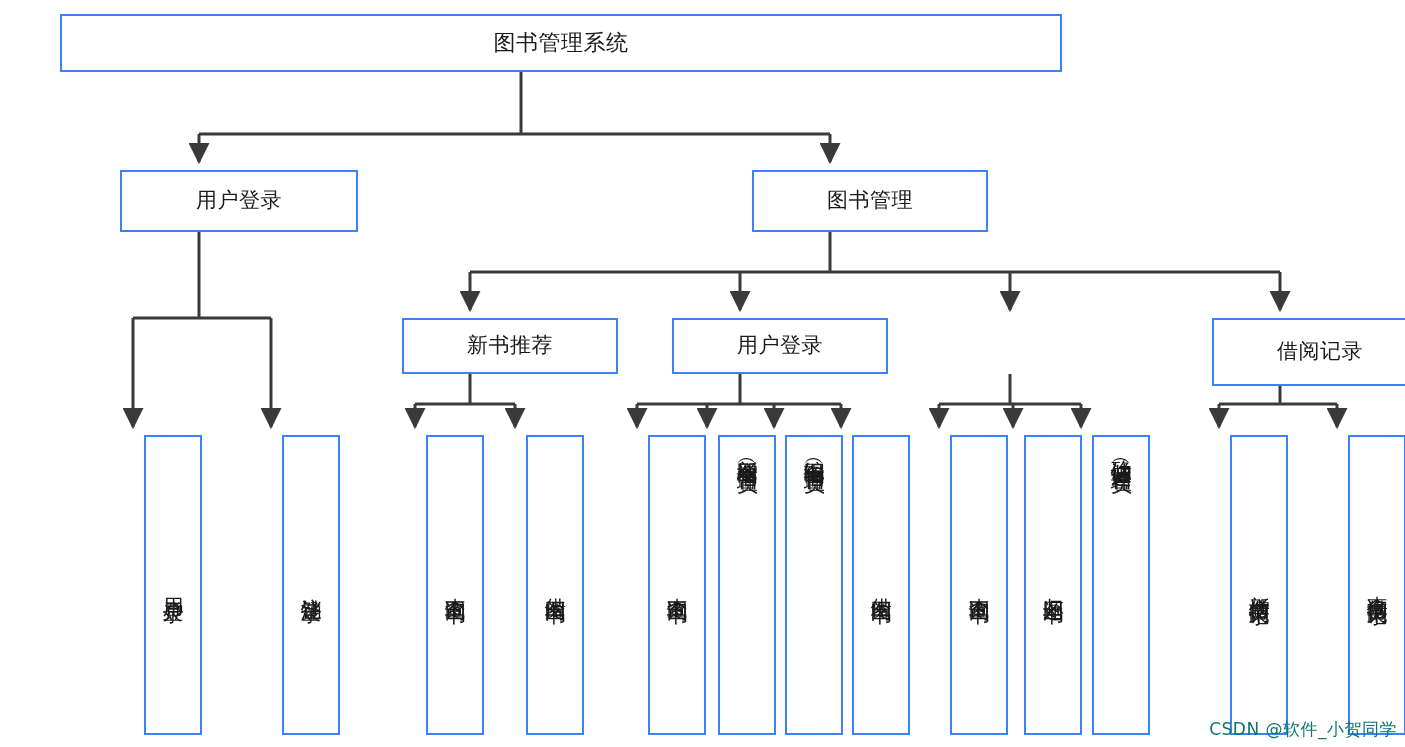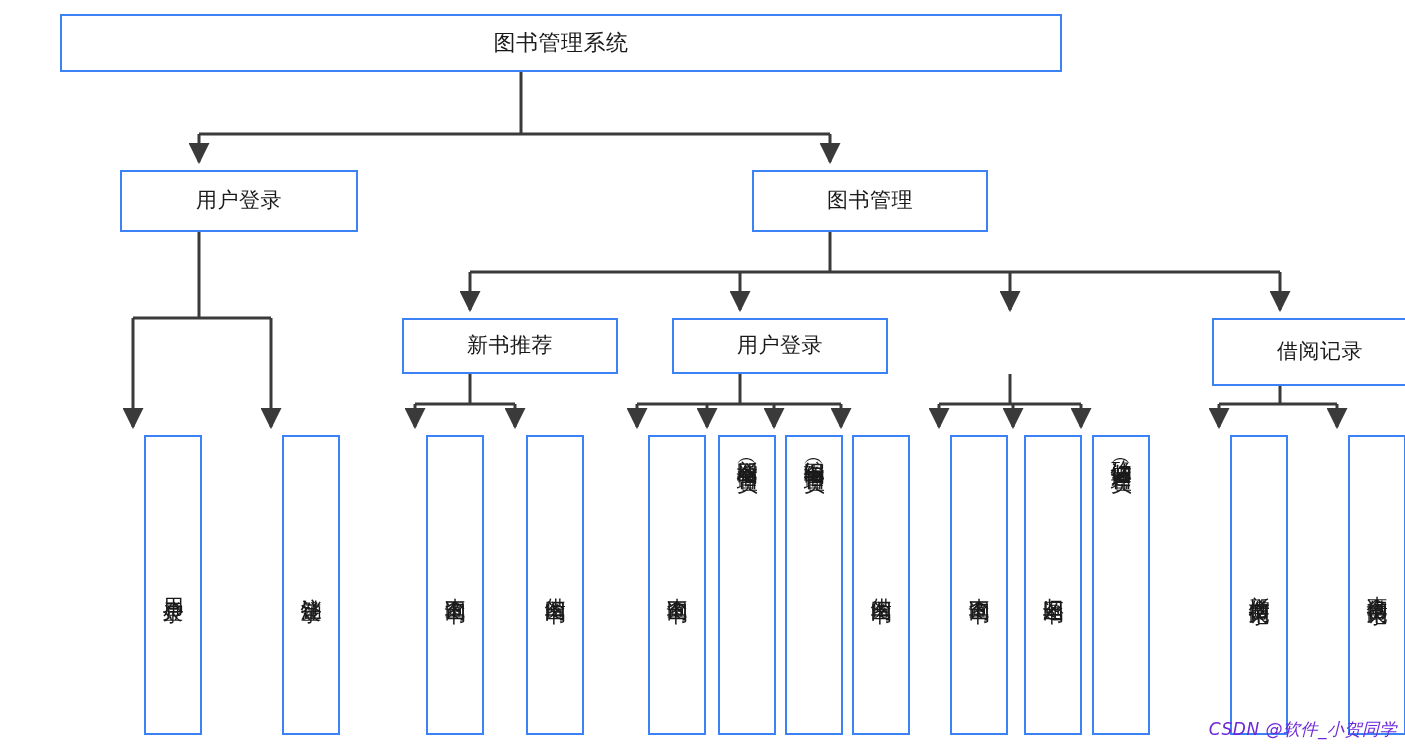--- a/index.html
+++ b/index.html
@@ -66,25 +66,24 @@
   }
   .node.vertical.centered {
     align-items: center;
     padding-top: 0;
   }
   .watermark {
     position: absolute;
     right: 8px;
     bottom: 6px;
     font-size: 17px;
-    color: #6d28d9;
+    color: #0f766e;
     letter-spacing: 0.5px;
     z-index: 3;
     white-space: nowrap;
-    font-style: italic;
   }
 </style>
 </head>
 <body>
 
 <div id="diagram-root">
 
   <svg class="connectors" viewBox="0 0 1405 747" xmlns="http://www.w3.org/2000/svg">
     <defs>
       <marker id="arrow" viewBox="0 0 10 10" refX="9" refY="5" markerWidth="7" markerHeight="7" orient="auto-start-reverse">

